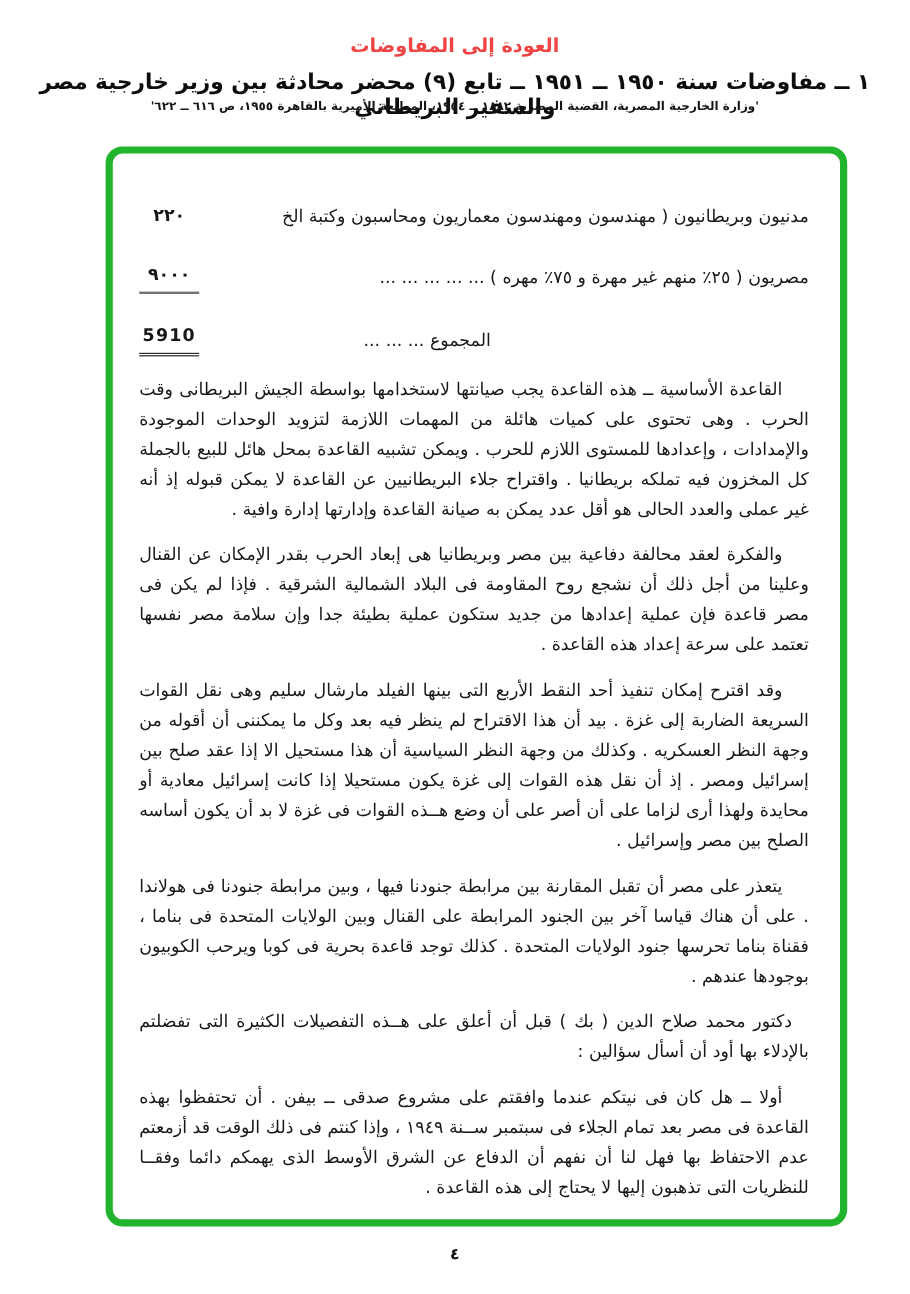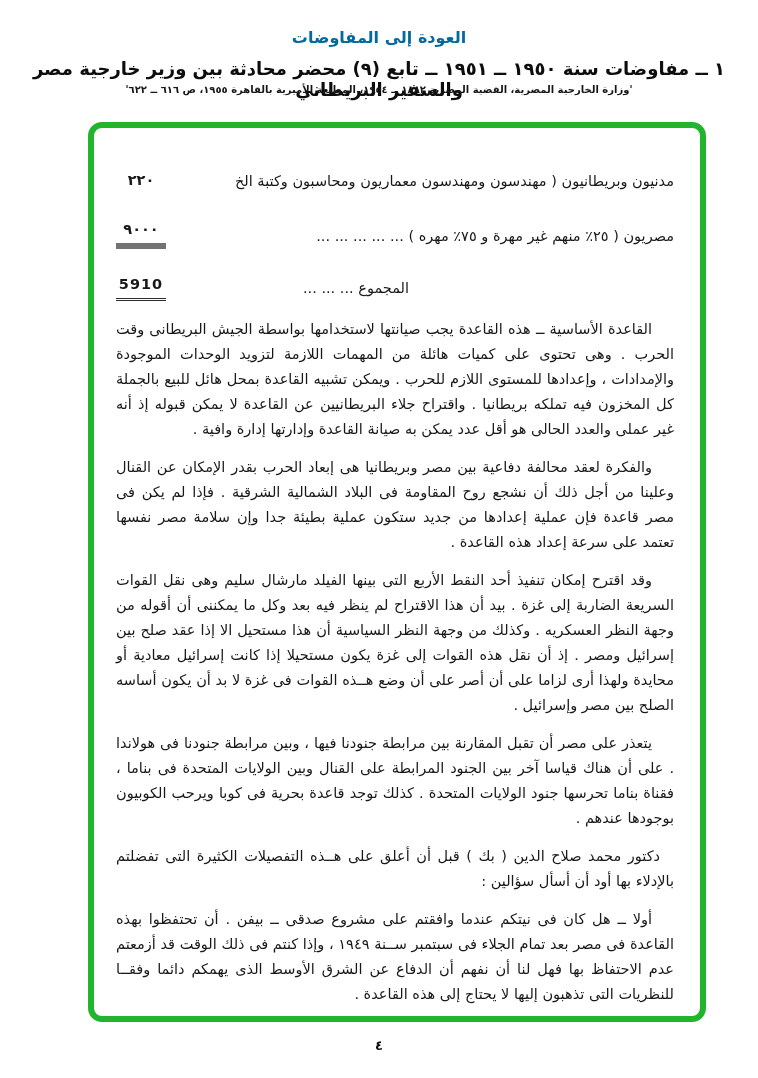--- a/index.html
+++ b/index.html
@@ -19,21 +19,21 @@
   
   .doc-title {
     position: absolute;
     top: 28px;
     left: 0;
     width: 100%;
     text-align: center;
     font-size: 16px;
     font-weight: bold;
     letter-spacing: 0.5px;
-    color: #0369a1;
+    color: #ef4444;
   }
   .doc-heading {
     position: absolute;
     top: 58px;
     left: 0;
     width: 100%;
     text-align: center;
     font-size: 18px;
     font-weight: bold;
     color: #0d0d0d;
@@ -78,21 +78,21 @@
   }
   .tlabel { white-space: nowrap; overflow: hidden; }
   .tval {
     font-weight: bold;
     min-width: 50px;
     text-align: center;
     letter-spacing: 1px;
     padding-bottom: 1px;
     margin-top: 16px;
   }
-  .tval.u1 { border-bottom: 6px solid #737373; }
+  .tval.u1 { border-bottom: 2px solid #737373; }
   .tval.u2 { border-bottom: 3px double #2a2a2a; }
   .trow.total { padding-right: 265px; margin-top: 4px; }
   
   p.para {
     margin: 0 0 13px 0;
     text-indent: 22px;
   }
   p.para.lead-in { text-indent: 14px; }
   
   .page-number {

